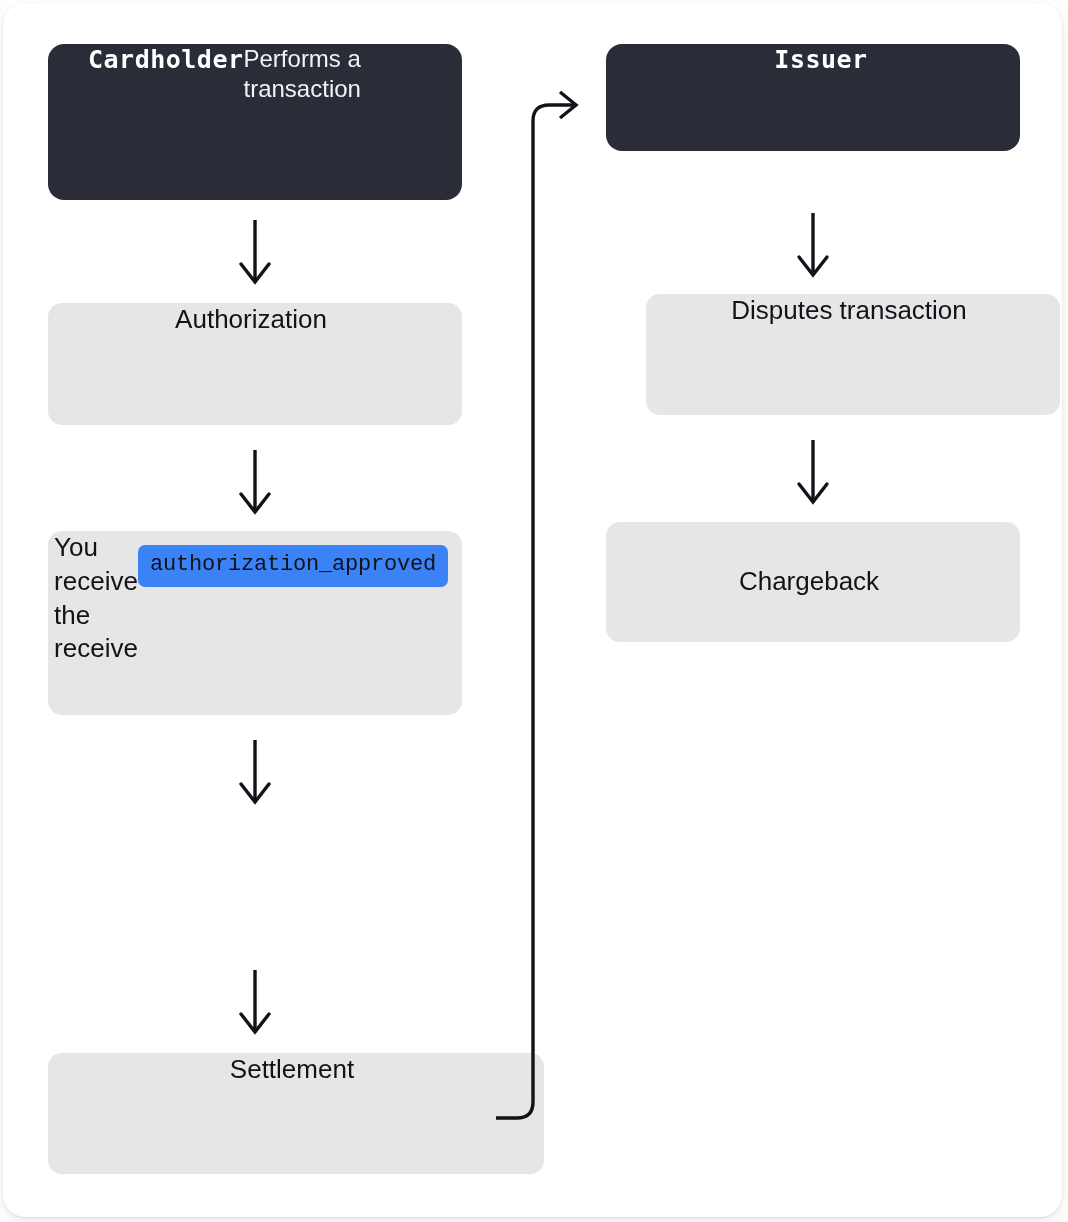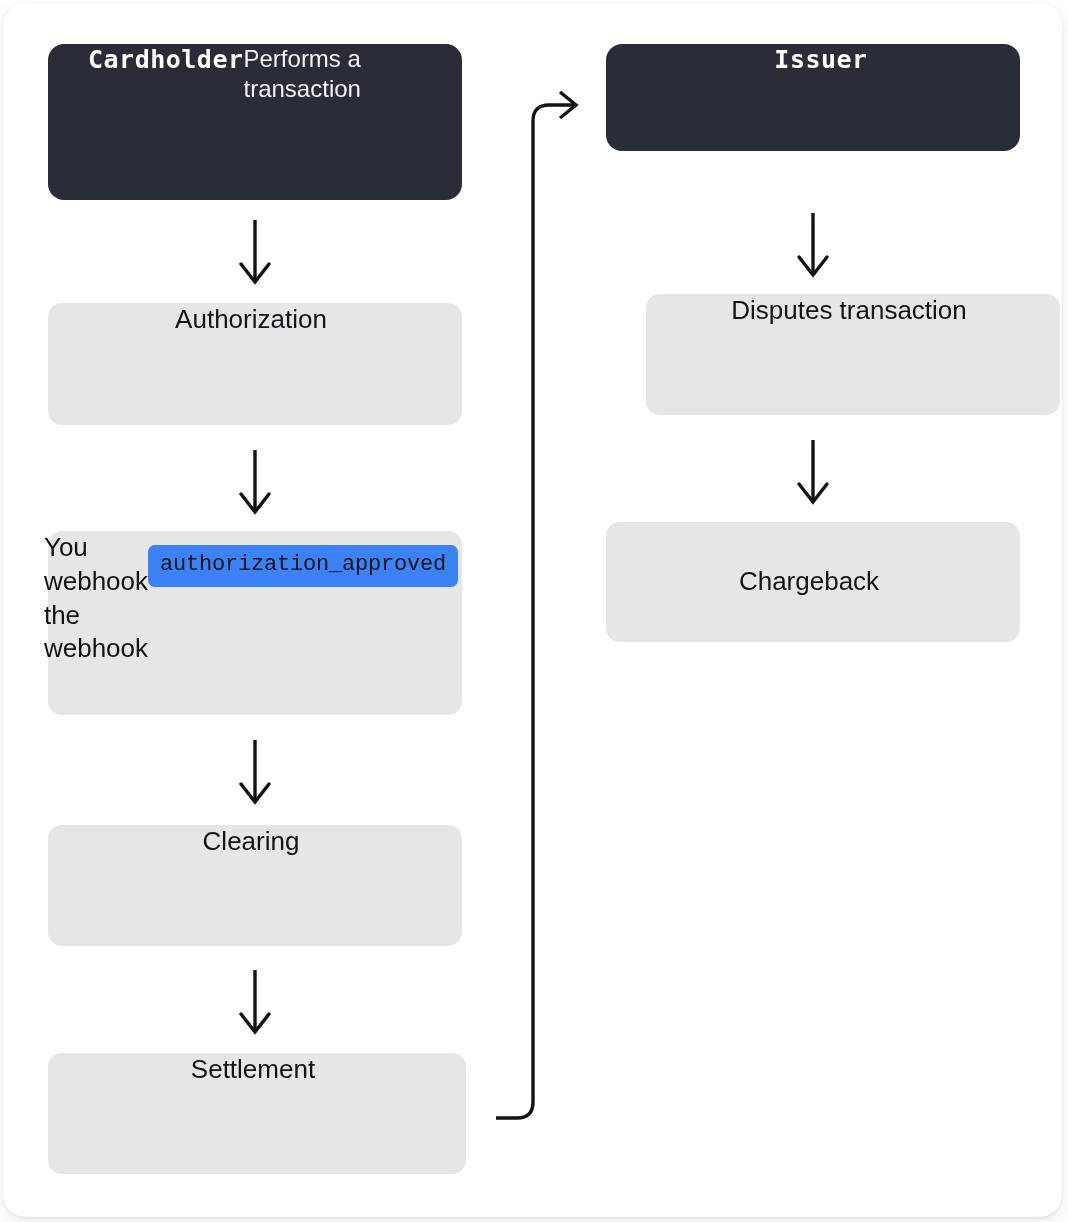--- a/index.html
+++ b/index.html
@@ -127,43 +127,40 @@
   </div>
 
   <div class="connector" style="left:236px; top:448px;">
     <svg width="38" height="68" viewBox="0 0 38 68">
       <path d="M19 2 L19 62" stroke="#111318" stroke-width="3.4" fill="none"></path>
       <path d="M5 46 L19 64 L33 46" stroke="#111318" stroke-width="3.4" fill="none" stroke-linecap="round" stroke-linejoin="miter"></path>
     </svg>
   </div>
 
   <div class="node step" style="left:48px; top:531px; width:414px; height:184px;">
-    <div class="step-label">You webhook the webhook</div>
+    <div class="step-label">You receive the receive</div>
     <span class="code-chip">authorization_approved</span>
   </div>
 
   <div class="connector" style="left:236px; top:738px;">
     <svg width="38" height="68" viewBox="0 0 38 68">
       <path d="M19 2 L19 62" stroke="#111318" stroke-width="3.4" fill="none"></path>
       <path d="M5 46 L19 64 L33 46" stroke="#111318" stroke-width="3.4" fill="none" stroke-linecap="round" stroke-linejoin="miter"></path>
     </svg>
   </div>
 
-  <div class="node step" style="left:48px; top:825px; width:414px; height:121px;">
-    <div class="step-label">Clearing</div>
-  </div>
 
   <div class="connector" style="left:236px; top:968px;">
     <svg width="38" height="68" viewBox="0 0 38 68">
       <path d="M19 2 L19 62" stroke="#111318" stroke-width="3.4" fill="none"></path>
       <path d="M5 46 L19 64 L33 46" stroke="#111318" stroke-width="3.4" fill="none" stroke-linecap="round" stroke-linejoin="miter"></path>
     </svg>
   </div>
 
-  <div class="node step" style="left:48px; top:1053px; width:418px; height:121px;">
+  <div class="node step" style="left:48px; top:1053px; width:496px; height:121px;">
     <div class="step-label">Settlement</div>
   </div>
 
   <div class="connector" style="left:486px; top:92px;">
     <svg width="110" height="1045" viewBox="0 0 110 1045">
       <path d="M10 1026 L31 1026 Q47 1026 47 1010 L47 29 Q47 13 63 13 L88 13" stroke="#111318" stroke-width="3.4" fill="none" stroke-linecap="butt" stroke-linejoin="round"></path>
       <path d="M74 0 L90 13 L74 26" stroke="#111318" stroke-width="3.4" fill="none" stroke-linecap="butt" stroke-linejoin="miter"></path>
     </svg>
   </div>
 

